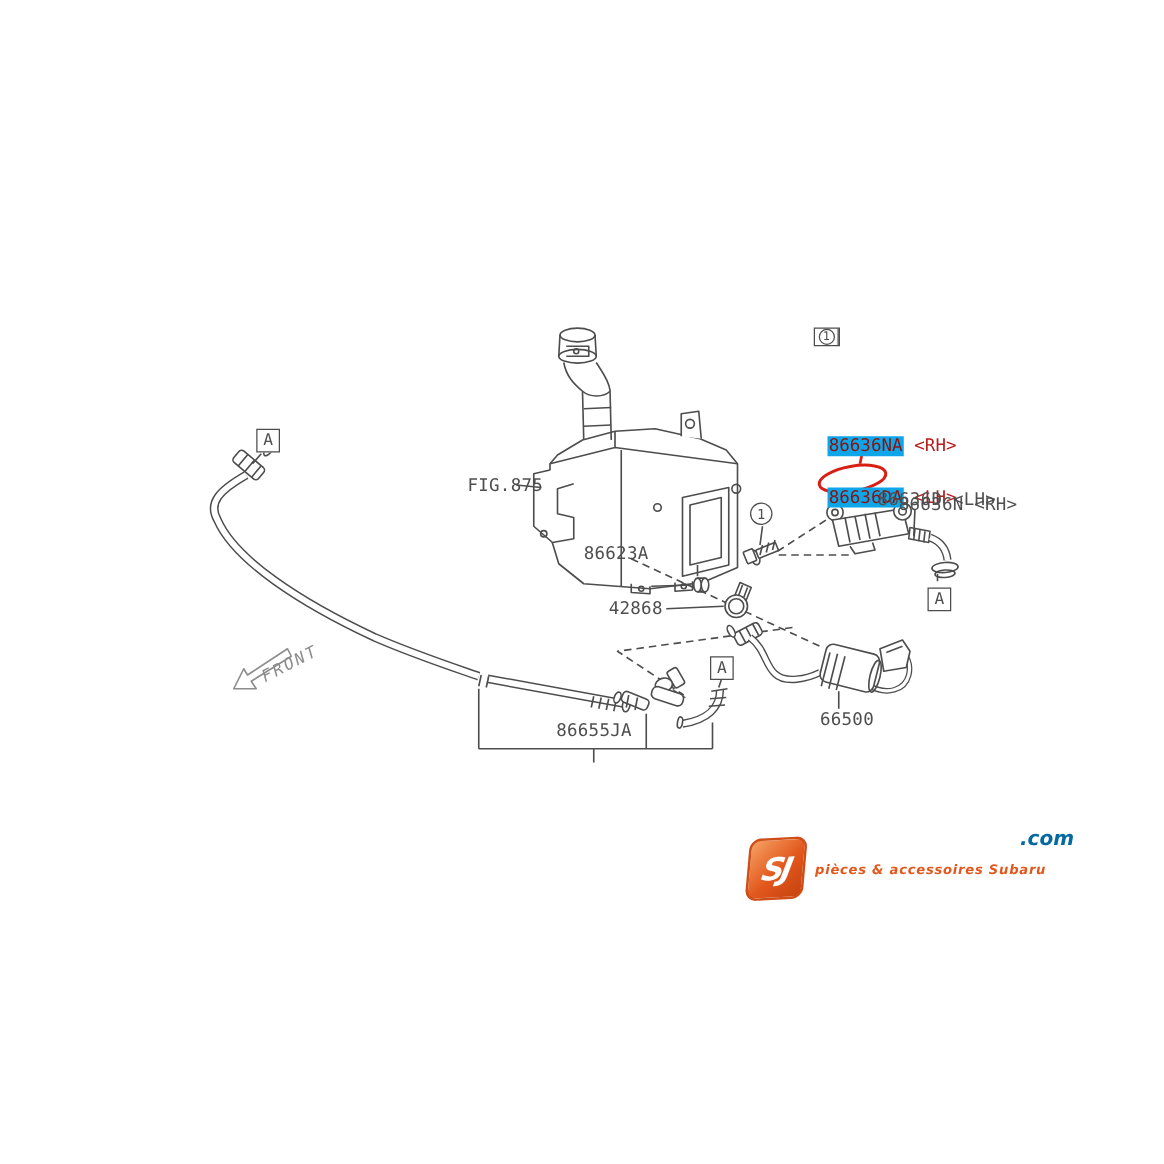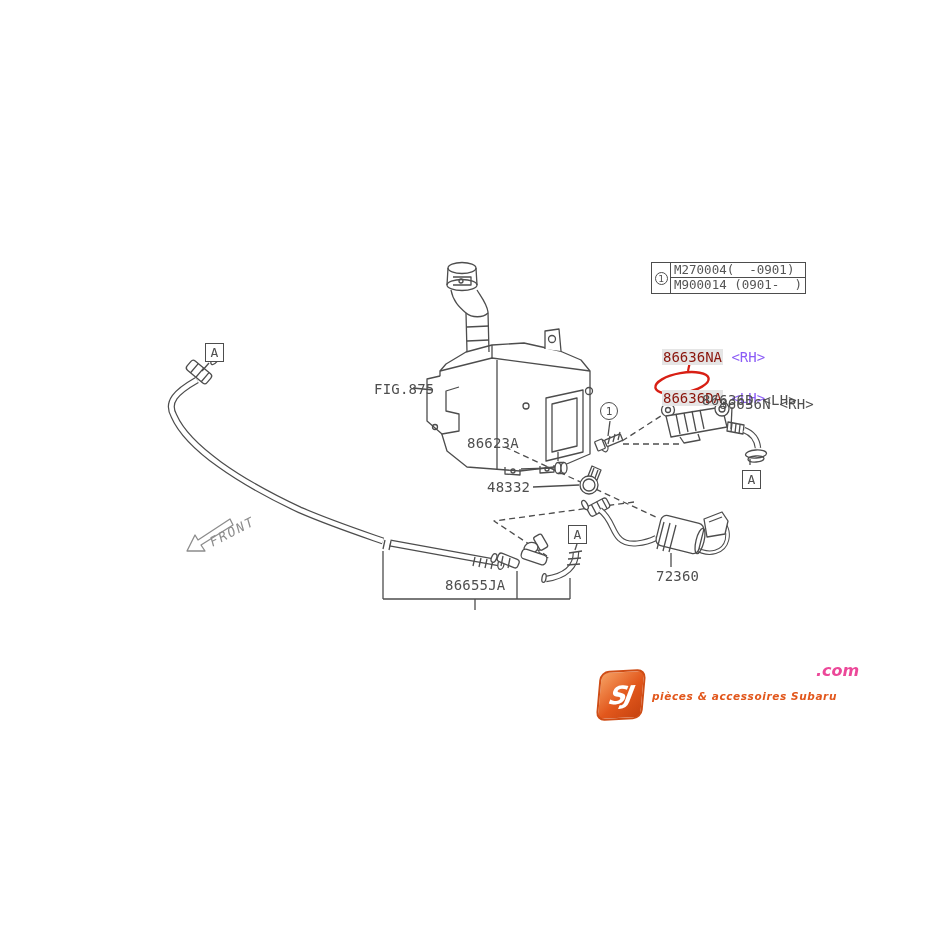--- a/index.html
+++ b/index.html
@@ -13,37 +13,37 @@
   .cbadge{position:absolute;width:18px;height:18px;border:1.4px solid #4d4d4d;border-radius:50%;
         background:#fff;display:flex;align-items:center;justify-content:center;font-size:11px;color:#4f4f4f}
   .reftable{position:absolute;left:651px;top:262px;display:flex;border:1.5px solid #4d4d4d;background:#fff}
   .refidx{width:19px;display:flex;align-items:center;justify-content:center;border-right:1.4px solid #4d4d4d}
   .refidx .inner{width:13px;height:13px;border:1.2px solid #4d4d4d;border-radius:50%;font-size:9.5px;
         display:flex;align-items:center;justify-content:center;color:#4f4f4f}
   .refrows{display:flex;flex-direction:column}
   .refrow{height:15px;line-height:14px;font-size:12.5px;color:#555;padding:0 3px;white-space:pre}
   .refrow.first{border-bottom:1.4px solid #4d4d4d}
   .redlbl{position:absolute;left:662px;top:324px;font-size:14px;line-height:13.5px;white-space:pre}
-  .redlbl .part{background:#e5e5e5;color:#8a150c;padding:0 1px}
-  .redlbl .side{color:#8b5cf6}
+  .redlbl .part{background:#0ea5e9;color:#8a150c;padding:0 1px}
+  .redlbl .side{color:#b91c1c}
   .front-label{position:absolute;left:207px;top:536px;font-size:13px;font-style:italic;color:#8c8c8c;
         letter-spacing:2px;transform:rotate(-27deg);transform-origin:left top}
   
   .logo{position:absolute;left:594px;top:658px;width:292px;height:74px}
   .logo-icon{position:absolute;left:4px;top:12px;width:46px;height:50px;
         background:linear-gradient(135deg,#f6a163,#e2571c 55%,#c64310);
         border:2px solid #cf4d16;border-radius:9px;transform:skewX(-8deg) rotate(-3deg);
         display:flex;align-items:center;justify-content:center}
   .logo-icon span{color:#fff;font:italic 700 25px "DejaVu Sans",sans-serif;letter-spacing:-3px;transform:skewX(-6deg)}
   .logo-brand{position:absolute;left:55px;top:7px;font:italic 800 36px "DejaVu Sans",sans-serif;letter-spacing:-1.5px;
         color:#8b8b8b;
         background:linear-gradient(180deg,#fafafa 5%,#cccccc 40%,#5c5c5c 52%,#a5a5a5 62%,#f0f0f0 100%);
         -webkit-background-clip:text;background-clip:text;-webkit-text-fill-color:transparent;
         text-shadow:none}
-  .logo-tld{position:absolute;left:222px;top:3px;font:italic 800 16px "DejaVu Sans",sans-serif;color:#ec4899}
+  .logo-tld{position:absolute;left:222px;top:3px;font:italic 800 16px "DejaVu Sans",sans-serif;color:#0369a1}
   .logo-tag{position:absolute;left:58px;top:32px;font:italic 700 10.5px "DejaVu Sans",sans-serif;
         color:#e2571c;letter-spacing:.6px}
 </style>
 </head>
 <body>
 
 <div class="stage">
 
   <svg width="931" height="931" viewBox="0 0 931 931" fill="none" stroke="#4d4d4d" stroke-width="1.3" stroke-linejoin="round">
 
@@ -194,37 +194,33 @@
       <ellipse cx="682" cy="383" rx="27" ry="10" transform="rotate(-10 682 383)" stroke-width="2.4"></ellipse>
     </g>
 
     <path fill="#fff" stroke="#8c8c8c" d="M230,519 L198,540 L195,535 L187,551 L205,551 L201,545 L233,525 Z"></path>
   </svg>
 
   <div class="reftable">
     <div class="refidx">
       <div class="inner">1</div>
     </div>
-    <div class="refrows">
-      <div class="refrow first">M270004(  -0901)</div>
-      <div class="refrow">M900014 (0901-  )</div>
-    </div>
   </div>
 
   <div class="redlbl">
     <div><span class="part">86636NA</span><span class="side"> &lt;RH&gt;</span></div>
     <div><span class="part">86636DA</span><span class="side"> &lt;LH&gt;</span></div>
   </div>
 
   <div class="lbl" style="left:374px;top:382px">FIG.875</div>
   <div class="lbl" style="left:719px;top:397px">86636N &lt;RH&gt;</div>
   <div class="lbl" style="left:702px;top:393px">86636D &lt;LH&gt;</div>
   <div class="lbl" style="left:467px;top:436px">86623A</div>
-  <div class="lbl" style="left:487px;top:480px">48332</div>
-  <div class="lbl" style="left:656px;top:569px">72360</div>
+  <div class="lbl" style="left:487px;top:480px">42868</div>
+  <div class="lbl" style="left:656px;top:569px">66500</div>
   <div class="lbl" style="left:445px;top:578px">86655JA</div>
 
   <div class="abox" style="left:205px;top:343px">A</div>
   <div class="abox" style="left:568px;top:525px">A</div>
   <div class="abox" style="left:742px;top:470px">A</div>
 
   <div class="cbadge" style="left:600px;top:402px">1</div>
 
   <div class="front-label">FRONT</div>
 

